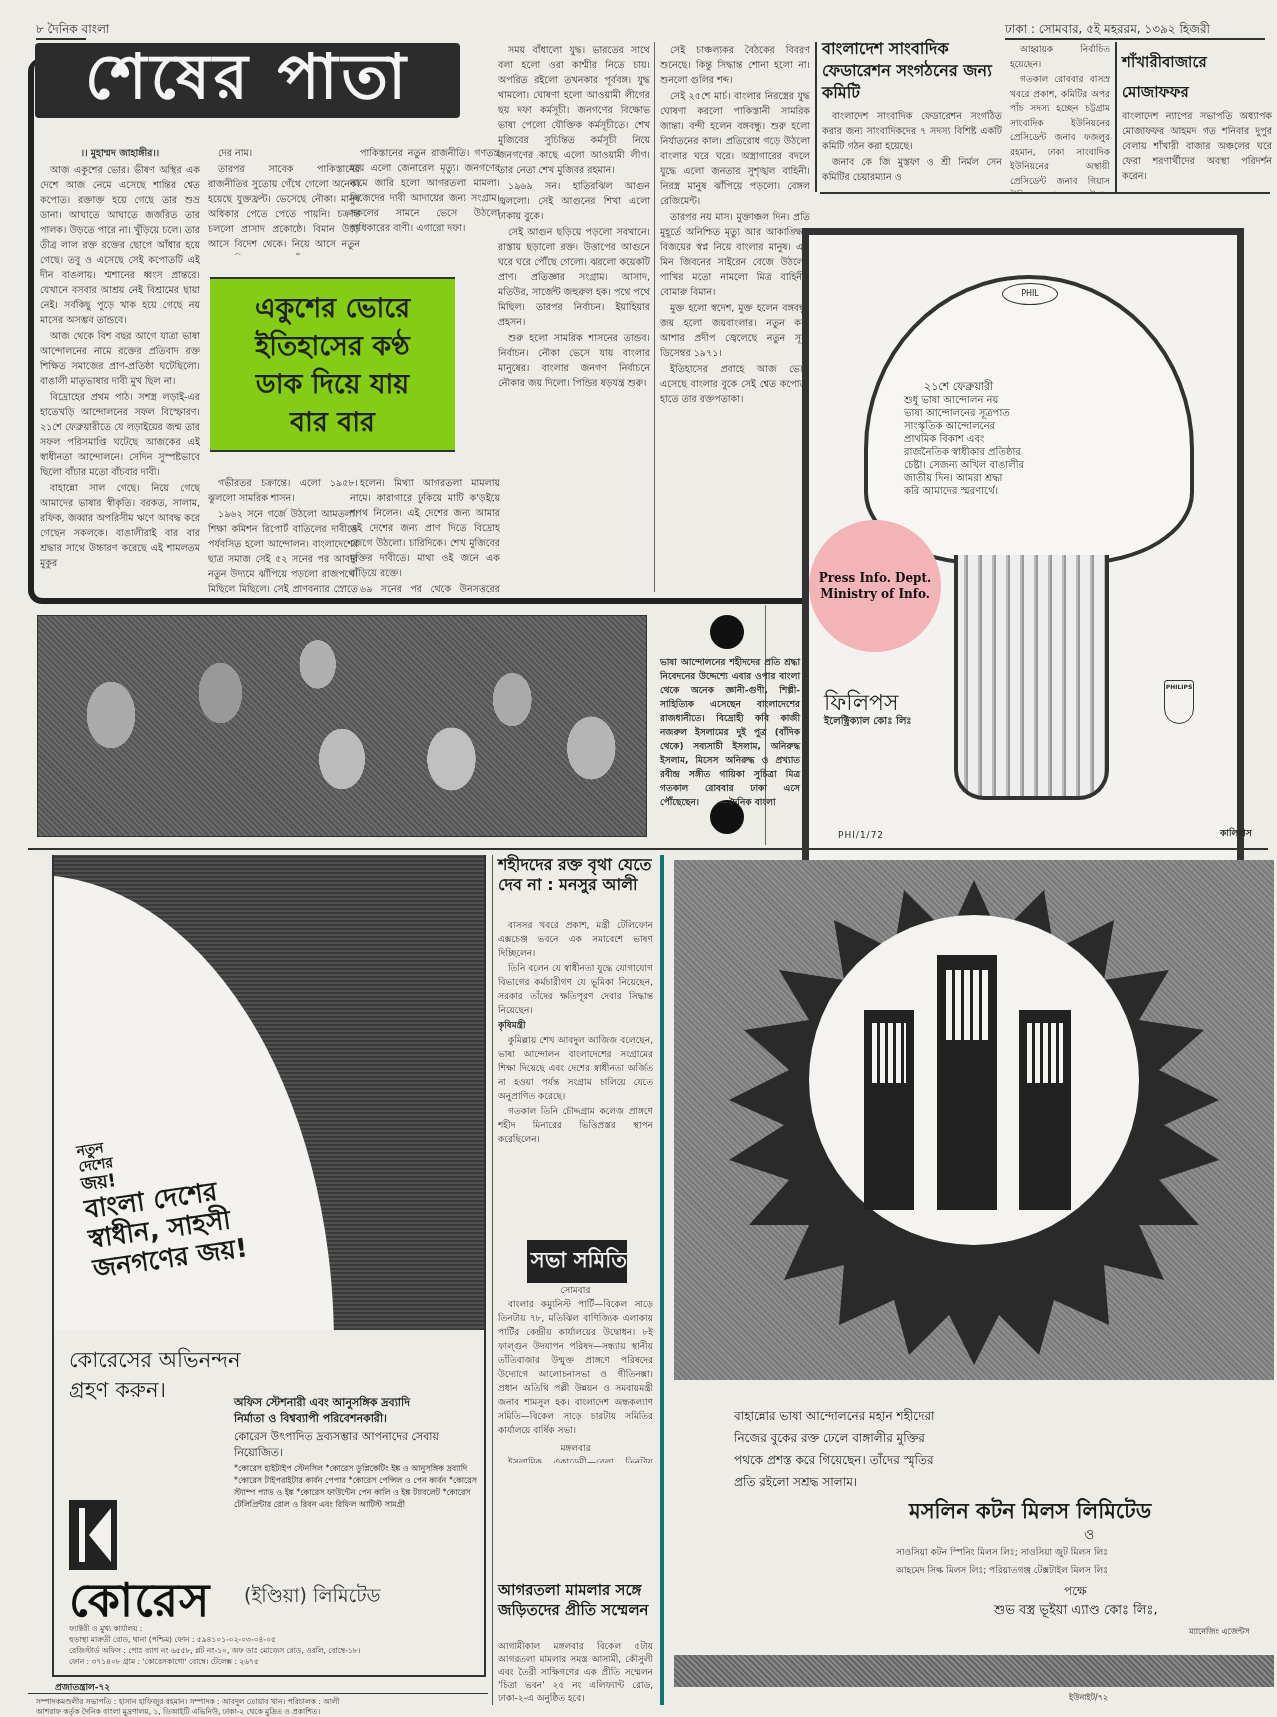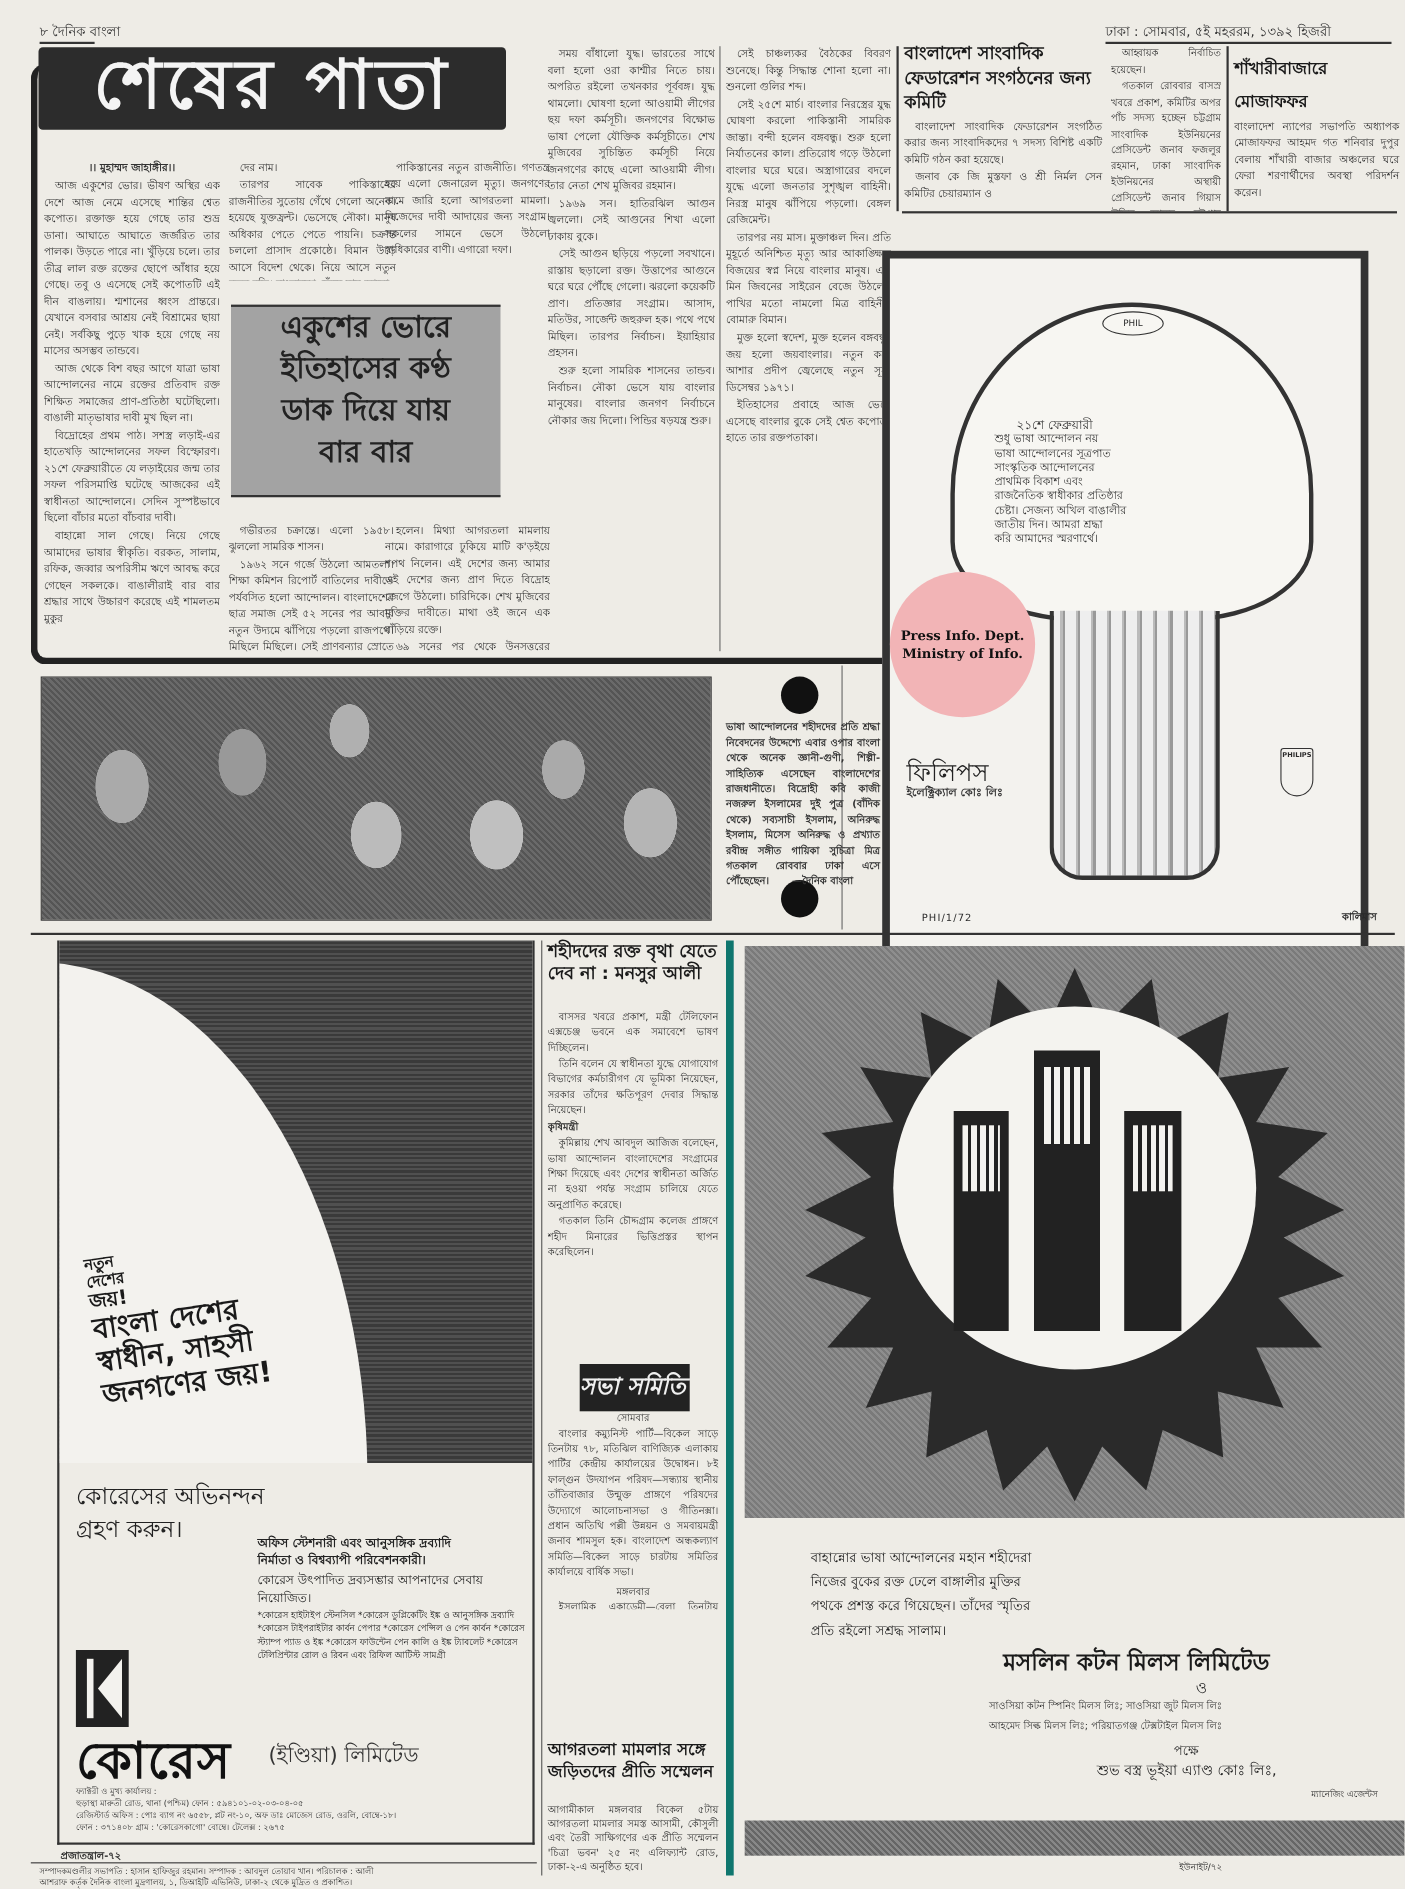--- a/index.html
+++ b/index.html
@@ -11,22 +11,22 @@
   .hdr-small { font-size: 12px; color: #333; }
   .rule { background: #333; }
   .vrule { background: #666; width: 1px; }
   .bold-head { font-weight: bold; color: #1a1a1a; }
 
   
   .masthead-banner { background: #2c2c2c; border-radius: 4px; color: #f4f4f4; font-weight: bold;
     display:flex; align-items:center; justify-content:center; font-size: 62px; letter-spacing: 4px; }
   .main-frame { border: 6px solid #222; border-radius: 14px; border-top: none; border-right: none; }
 
-  .boxed-quote { border-top: 2px solid #333; border-bottom: 2px solid #333; background: #a3a3a3;
-    text-align: center; font-size: 27px; line-height: 38px; font-weight: bold; color: #222; }
+  .boxed-quote { border-top: 2px solid #333; border-bottom: 2px solid #333; background: #84cc16;
+    text-align: center; font-size: 27px; line-height: 38px; font-weight: bold; color: #222; padding-top: 10px; }
 
   .photo { background:
       radial-gradient(ellipse 40px 55px at 12% 45%, #aaa 0 60%, transparent 61%),
       radial-gradient(ellipse 36px 50px at 30% 35%, #999 0 60%, transparent 61%),
       radial-gradient(ellipse 30px 40px at 46% 22%, #b0b0b0 0 60%, transparent 61%),
       radial-gradient(ellipse 38px 50px at 50% 65%, #bbb 0 60%, transparent 61%),
       radial-gradient(ellipse 40px 52px at 68% 65%, #c0c0c0 0 60%, transparent 61%),
       radial-gradient(ellipse 32px 44px at 78% 38%, #aaa 0 60%, transparent 61%),
       radial-gradient(ellipse 40px 52px at 91% 60%, #b5b5b5 0 60%, transparent 61%),
       repeating-linear-gradient(45deg, #555 0 2px, #6a6a6a 2px 4px);
@@ -49,21 +49,21 @@
       radial-gradient(ellipse 300px 460px at 45% 40%, transparent 0 55%, transparent 56%),
       repeating-linear-gradient(0deg, #3a3a3a 0 2px, #505050 2px 4px);
     overflow: hidden; }
   .kores-wave { background: #f3f2ee; border-radius: 0 100% 0 0 / 0 100% 0 0; }
   .kores-logo { width: 48px; height: 70px; background: #222; position: relative; }
   .kores-logo::after { content:""; position:absolute; left:20px; top:8px; width:22px; height:54px; background:#f3f2ee;
     clip-path: polygon(0 50%, 100% 0, 100% 100%); }
   .kores-logo::before { content:""; position:absolute; left:10px; top:8px; width:6px; height:54px; background:#f3f2ee; }
   .kores-brand { font-size: 46px; font-weight: 900; color: #111; letter-spacing: 1px; }
 
-  .sava-box { background: #222; color: #f0f0f0; font-weight: bold; font-size: 21px; text-align:left; padding: 4px 0; font-style: italic; }
+  .sava-box { background: #222; color: #f0f0f0; font-weight: bold; font-size: 21px; text-align:right; padding: 4px 0; }
 
   .muslin-art { background: repeating-linear-gradient(45deg, #7a7a7a 0 2px, #8e8e8e 2px 4px); overflow:hidden; }
   .sun-disc { border-radius: 50%; background: #f4f3ef; }
   .loom { background: #222; }
   .footer-bar { background: repeating-linear-gradient(45deg, #666 0 2px, #888 2px 4px); }
 </style>
 </head>
 <body>
 
 <div class="abs hdr-small" style="left:36px;top:20px;">৮ দৈনিক বাংলা</div>
@@ -219,21 +219,21 @@
 <div class="abs sava-box" style="left:527px;top:1240px;width:100px;">সভা সমিতি</div>
 <div class="abs txt" style="left:498px;top:1283px;width:155px;font-size:9px;line-height:14px;height:180px;overflow:hidden;">
   <div style="text-align:center;">সোমবার</div>
   <p>বাংলার কম্যুনিস্ট পার্টি—বিকেল সাড়ে তিনটায় ৭৮, মতিঝিল বাণিজ্যিক এলাকায় পার্টির কেন্দ্রীয় কার্যালয়ের উদ্বোধন। ৮ই ফাল্গুন উদযাপন পরিষদ—সন্ধ্যায় স্থানীয় তাঁতিবাজার উন্মুক্ত প্রাঙ্গণে পরিষদের উদ্যোগে আলোচনাসভা ও গীতিনক্সা। প্রধান অতিথি পল্লী উন্নয়ন ও সমবায়মন্ত্রী জনাব শামসুল হক। বাংলাদেশ অন্ধকল্যাণ সমিতি—বিকেল সাড়ে চারটায় সমিতির কার্যালয়ে বার্ষিক সভা।</p>
   <div style="text-align:center;margin-top:4px;">মঙ্গলবার</div>
   <p>ইসলামিক একাডেমী—বেলা তিনটায় একাডেমী মিলনায়তনে বেতনভিত্তিক শিক্ষকদের সমিতির সভা। প্রগতি লেখক সংঘ—বিকেল চারটায় ২৫, এলিফ্যান্ট রোডে জিহবার সম্মেলন। প্রতিষ্ঠাতা আগরতলা মামলার সকল অভিযুক্ত ব্যক্তি ও তাঁদের পক্ষ সমর্থনকারী কৌসুলীদের প্রীতি সম্মেলন।</p>
 </div>
 <div class="abs bold-head" style="left:498px;top:1580px;width:155px;font-size:15px;line-height:20px;">আগরতলা মামলার সঙ্গে জড়িতদের প্রীতি সম্মেলন</div>
 <div class="abs txt" style="left:498px;top:1640px;width:155px;font-size:9px;line-height:13px;">আগামীকাল মঙ্গলবার বিকেল ৫টায় আগরতলা মামলার সমস্ত আসামী, কৌসুলী এবং তৈরী সাক্ষিগণের এক প্রীতি সম্মেলন 'চিত্রা ভবন' ২৫ নং এলিফ্যান্ট রোড, ঢাকা-২-এ অনুষ্ঠিত হবে।</div>
 
-<div class="abs" style="left:660px;top:855px;width:610px;height:850px;border-left:7px solid #0f766e;">
+<div class="abs" style="left:660px;top:855px;width:610px;height:850px;border-left:4px solid #0f766e;">
   <div class="abs muslin-art" style="left:10px;top:5px;width:600px;height:520px;">
     <svg class="abs" style="left:0;top:0;" width="600" height="520" viewBox="0 0 600 520">
       <polygon fill="#2a2a2a" points="300,20 325,75 370,30 380,90 440,60 430,120 495,110 465,160 530,170 485,210 545,240 490,265 545,300 485,320 525,365 465,365 490,420 430,405 435,465 380,440 365,495 325,455 300,505 275,455 235,495 220,440 165,465 170,405 110,420 135,365 75,365 115,320 55,300 110,265 55,240 115,210 70,170 135,160 105,110 170,120 160,60 220,90 230,30 275,75"></polygon>
     </svg>
     <div class="abs sun-disc" style="left:135px;top:55px;width:330px;height:330px;">
       <div class="abs loom" style="left:55px;top:95px;width:50px;height:200px;"></div>
       <div class="abs" style="left:63px;top:108px;width:34px;height:60px;background:repeating-linear-gradient(90deg,#f4f3ef 0 5px,#222 5px 8px);"></div>
       <div class="abs loom" style="left:128px;top:40px;width:60px;height:255px;"></div>
       <div class="abs" style="left:137px;top:55px;width:42px;height:70px;background:repeating-linear-gradient(90deg,#f4f3ef 0 6px,#222 6px 9px);"></div>
       <div class="abs loom" style="left:210px;top:95px;width:52px;height:200px;"></div>

